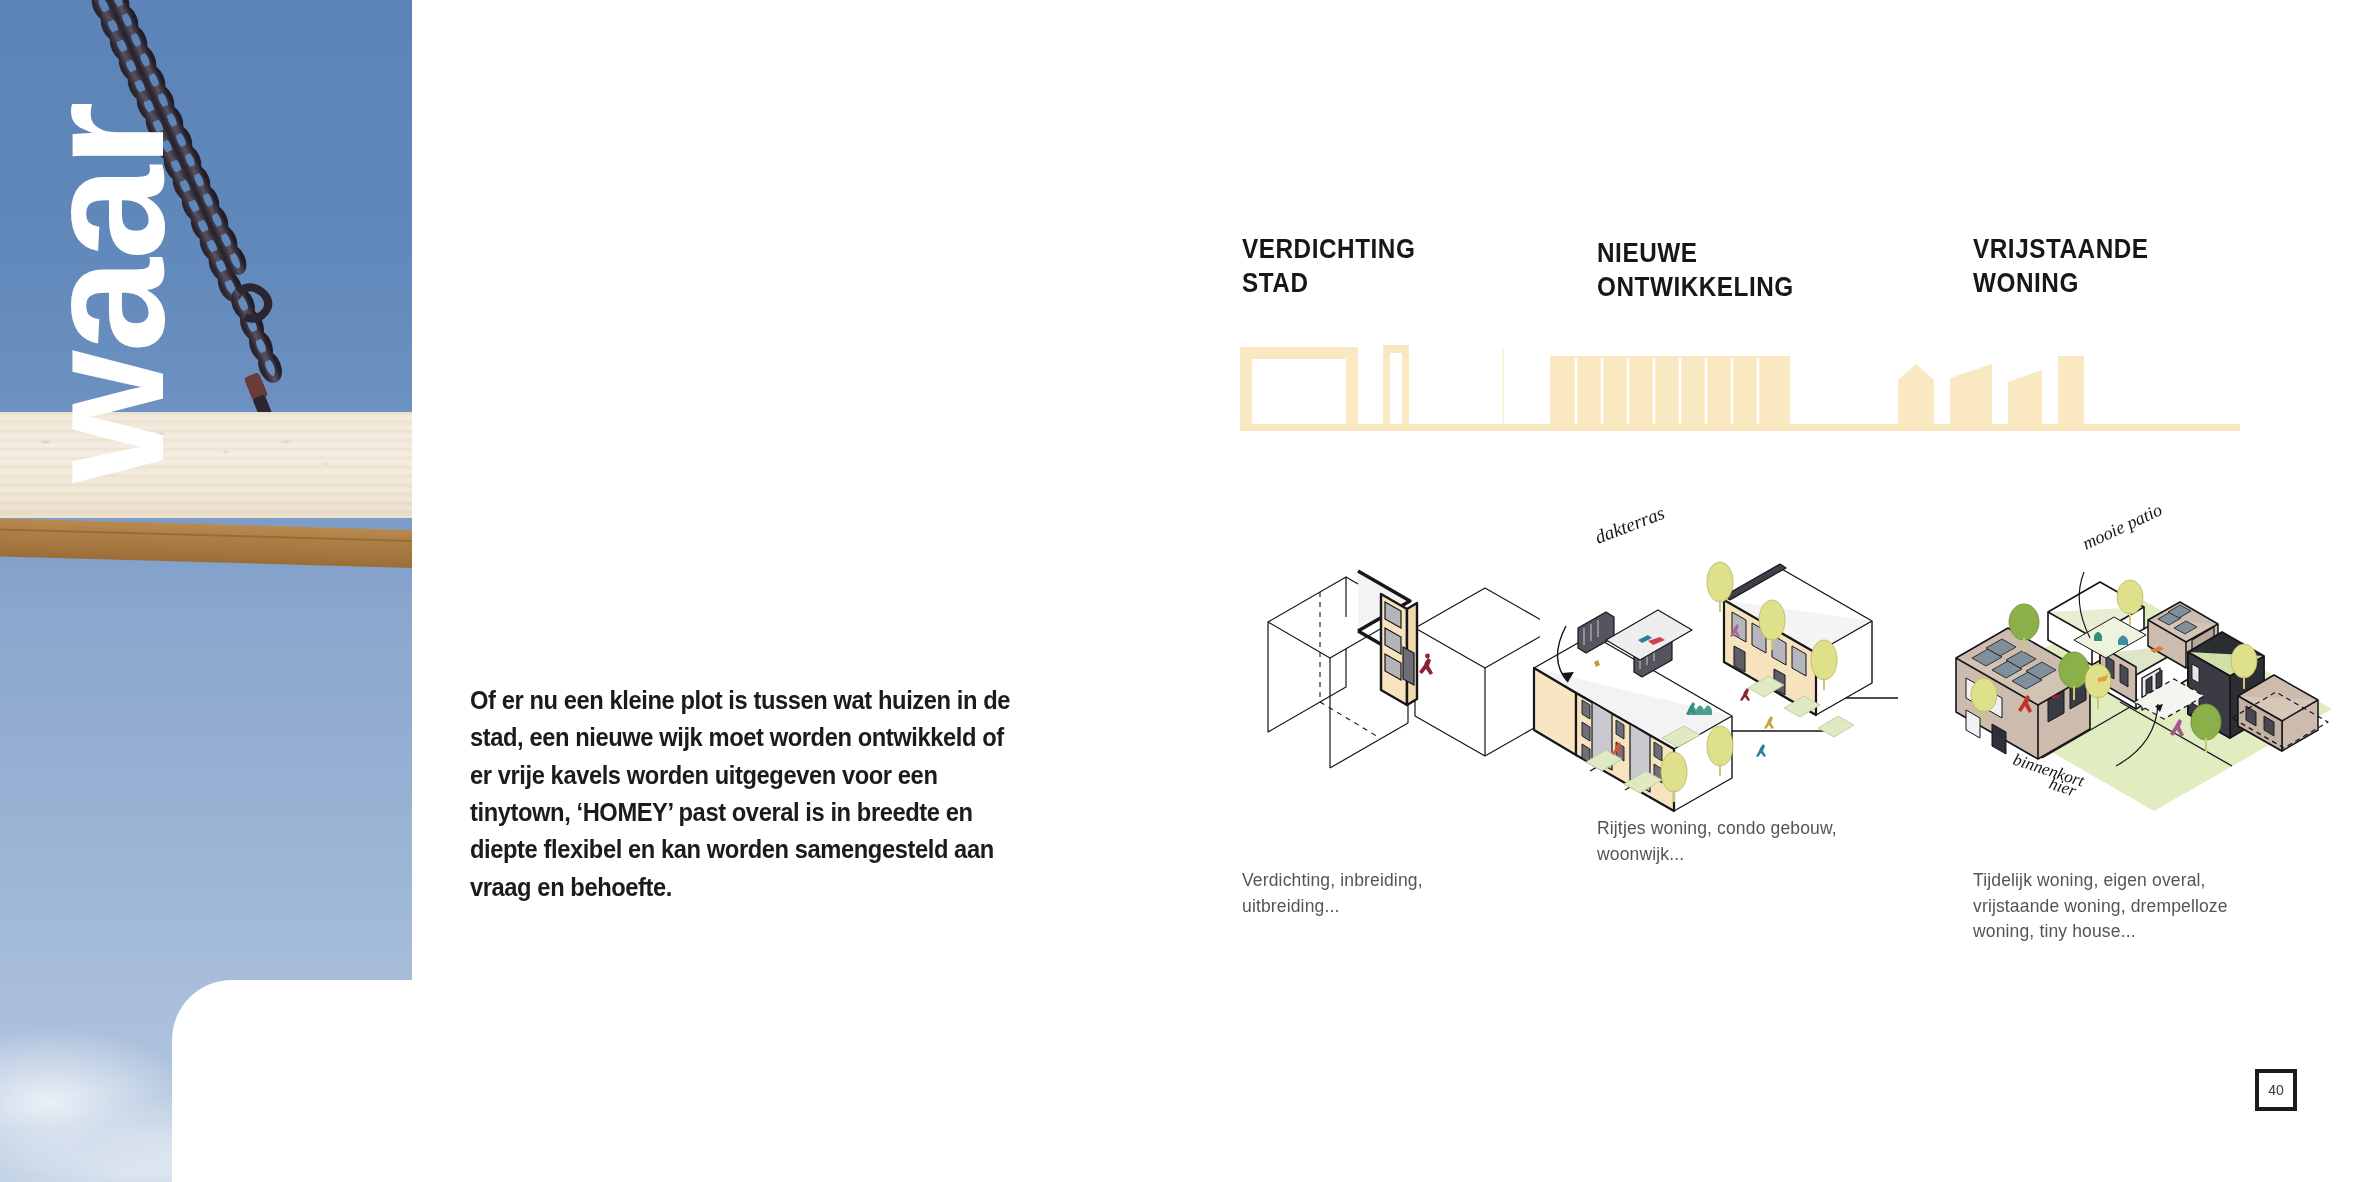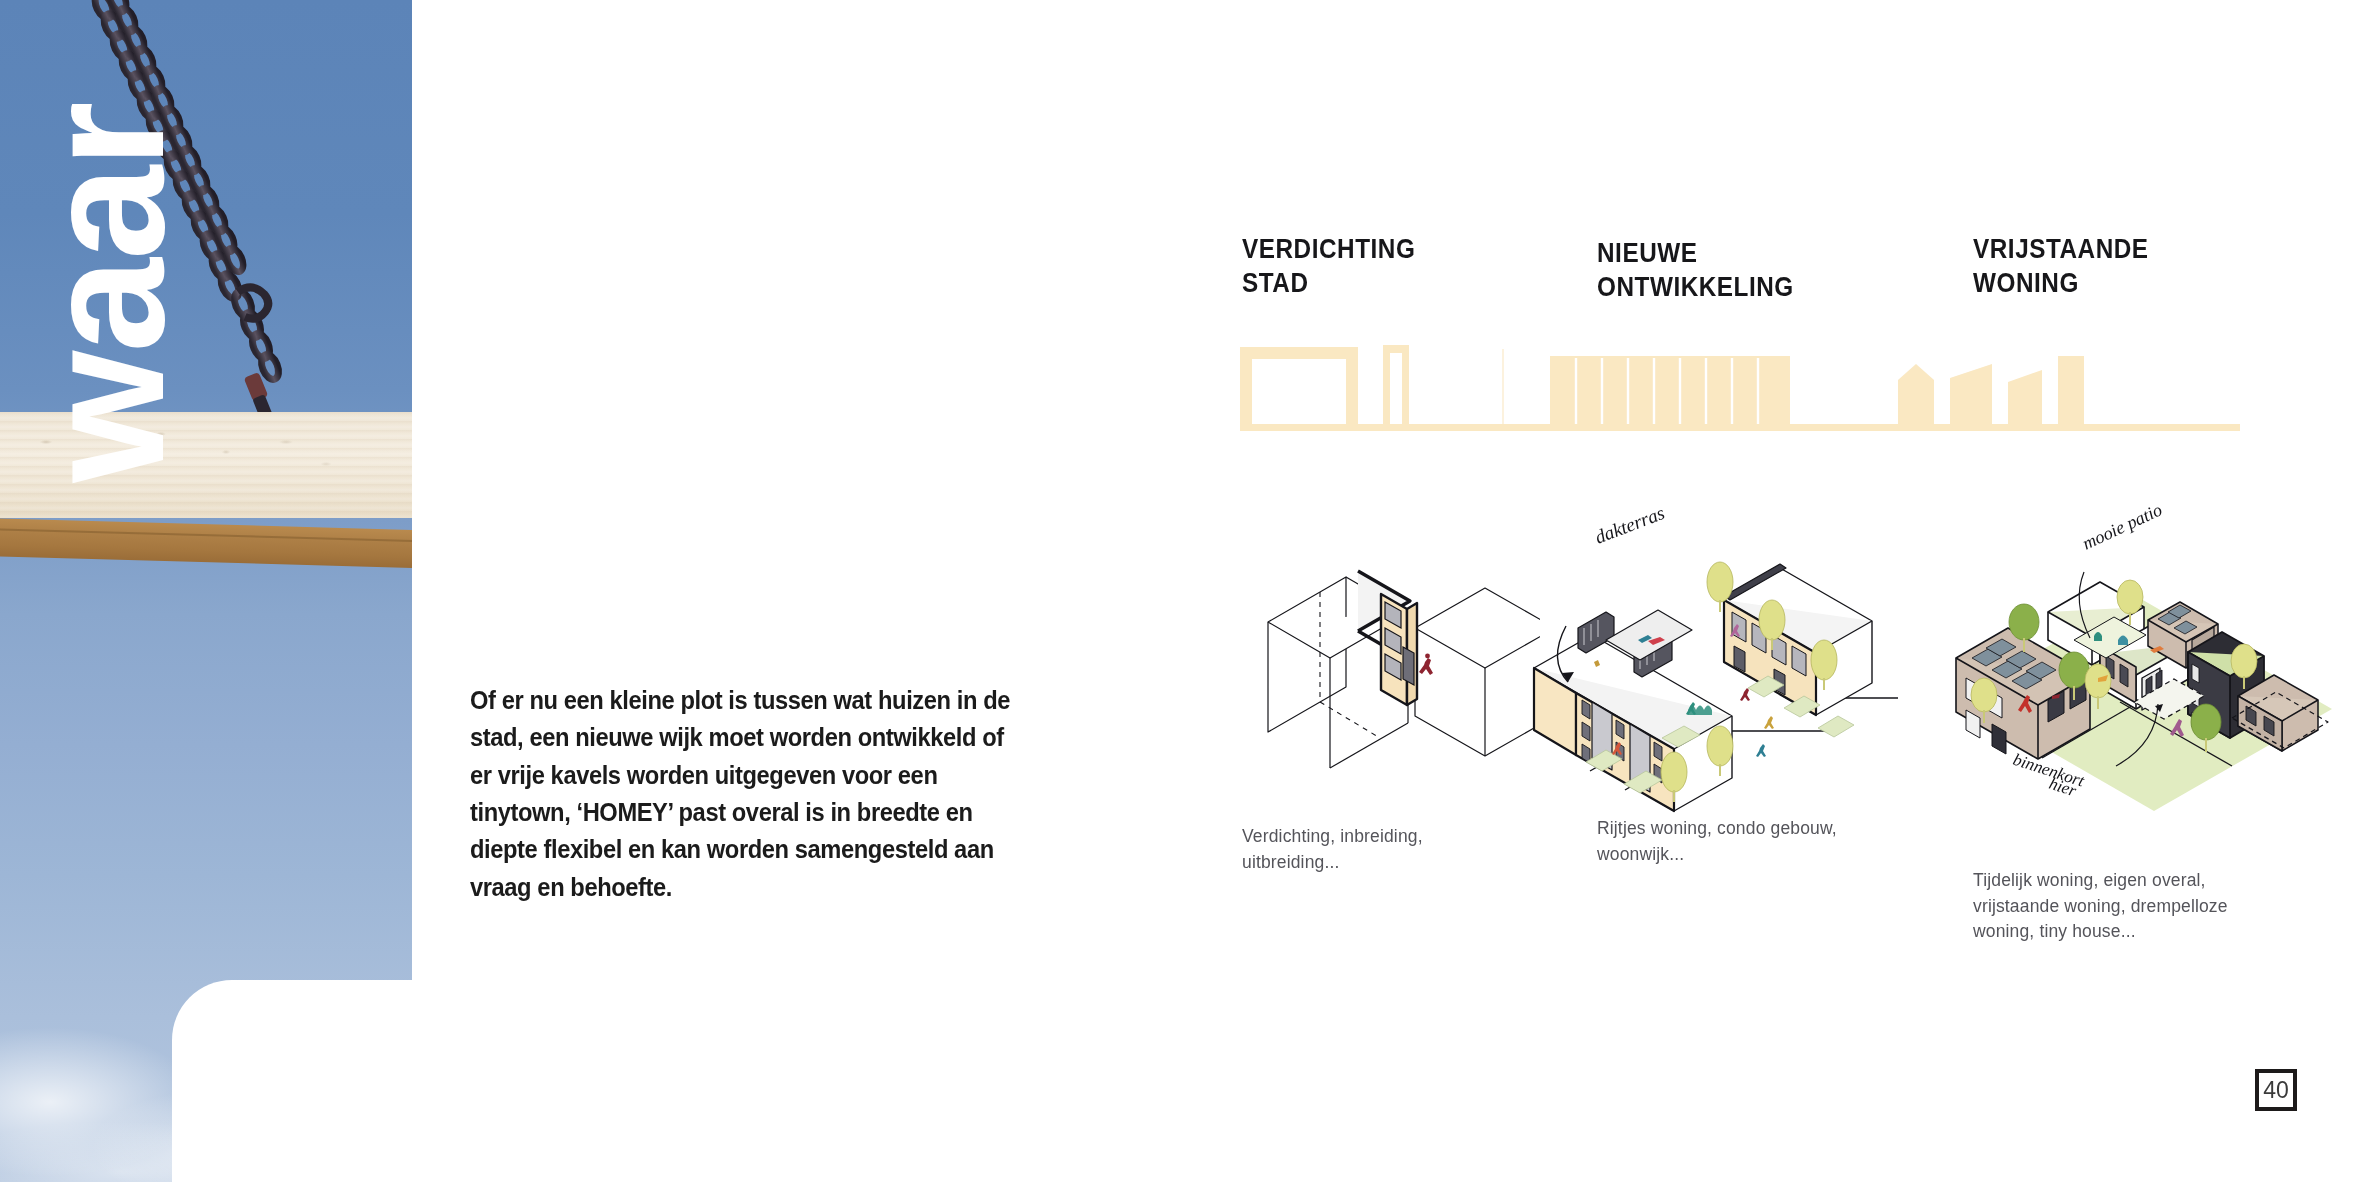--- a/index.html
+++ b/index.html
@@ -171,21 +171,21 @@
     position: absolute;
     color: #54545a;
     font-family: "Liberation Sans", sans-serif;
     font-weight: 400;
     font-size: 17.5px;
     line-height: 1.47;
     letter-spacing: 0.15px;
     width: 290px;
     white-space: pre-line;
   }
-  #col-cap-0 { left: 1242px; top: 824px; }
+  #col-cap-0 { left: 1242px; top: 868px; }
   #col-cap-1 { left: 1597px; top: 816px; }
   #col-cap-2 { left: 1973px; top: 868px; width: 300px; }
 
   
   #elevation-strip {
     position: absolute;
     left: 1240px;
     top: 340px;
     width: 1000px;
     height: 100px;
@@ -211,21 +211,21 @@
     box-sizing: border-box;
   }
   #page-number-box span {
     position: absolute;
     left: 0; top: 0;
     width: 100%; height: 100%;
     display: flex;
     align-items: center;
     justify-content: center;
     font-family: "Liberation Sans", sans-serif;
-    font-size: 23px;
+    font-size: 14px;
     color: #3a3a3a;
     padding-bottom: 1px;
   }
 </style>
 </head>
 <body>
 
 <div id="photo-panel">
   <div class="sky"></div>
   <div class="cloud-haze"></div>

